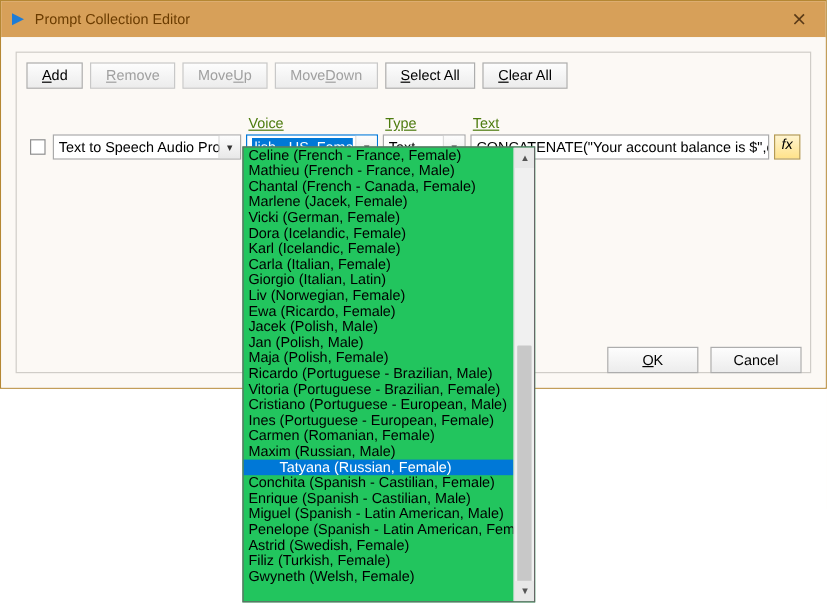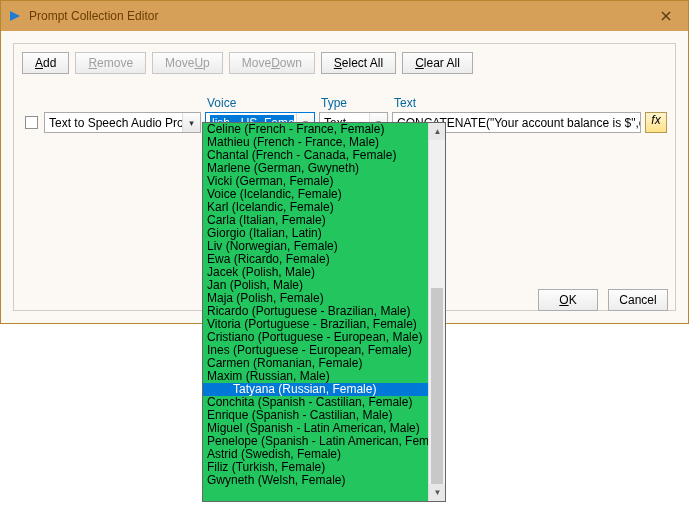--- a/index.html
+++ b/index.html
@@ -82,21 +82,21 @@
   .row-grid {
     position: absolute;
     top: 52px;
     left: 8px; right: 8px;
     display: grid;
     grid-template-columns: 18px 157px 110px 69px 1fr 22px;
     column-gap: 4px;
     row-gap: 2px;
     align-items: center;
   }
-  .hdr { color: #0369a1; padding-left: 2px; }
+  .hdr { color: #4d7c0f; padding-left: 2px; text-decoration: underline; }
   .check {
     width: 13px; height: 13px;
     border: 1px solid #8f8f8f;
     background: #fff;
     justify-self: center;
   }
   .select {
     position: relative;
     height: 21px;
     border: 1px solid #aaa;
@@ -131,21 +131,21 @@
     border:1px solid #b59a52;
     background: linear-gradient(#fff4cf,#ffe28a);
     display:flex;align-items:flex-start;justify-content:center;
     font-style: italic;
   }
   .bottom-buttons {
     position:absolute;
     right: 20px; bottom: 12px;
     display:flex; gap:10px;
   }
-  .bottom-buttons .btn { width:60px; }
+  .bottom-buttons .btn { width:76px; }
   .dropdown-list {
     position:absolute;
     left: 202px; top: 122px;
     width: 244px; height: 380px;
     background:#22c55e;
     border:1px solid #666;
     overflow:hidden;
     z-index: 50;
   }
   .dd-inner {
@@ -258,23 +258,23 @@
         </button>
     </div>
   </div>
 </div>
 
 <div class="dropdown-list">
   <div class="dd-inner" id="dd-inner">
       <div class="dd-item">Celine (French - France, Female)</div>
       <div class="dd-item">Mathieu (French - France, Male)</div>
       <div class="dd-item">Chantal (French - Canada, Female)</div>
-      <div class="dd-item">Marlene (German, Gwyneth)</div>
+      <div class="dd-item">Marlene (Jacek, Female)</div>
       <div class="dd-item">Vicki (German, Female)</div>
-      <div class="dd-item">Voice (Icelandic, Female)</div>
+      <div class="dd-item">Dora (Icelandic, Female)</div>
       <div class="dd-item">Karl (Icelandic, Female)</div>
       <div class="dd-item">Carla (Italian, Female)</div>
       <div class="dd-item">Giorgio (Italian, Latin)</div>
       <div class="dd-item">Liv (Norwegian, Female)</div>
       <div class="dd-item">Ewa (Ricardo, Female)</div>
       <div class="dd-item">Jacek (Polish, Male)</div>
       <div class="dd-item">Jan (Polish, Male)</div>
       <div class="dd-item">Maja (Polish, Female)</div>
       <div class="dd-item">Ricardo (Portuguese - Brazilian, Male)</div>
       <div class="dd-item">Vitoria (Portuguese - Brazilian, Female)</div>

